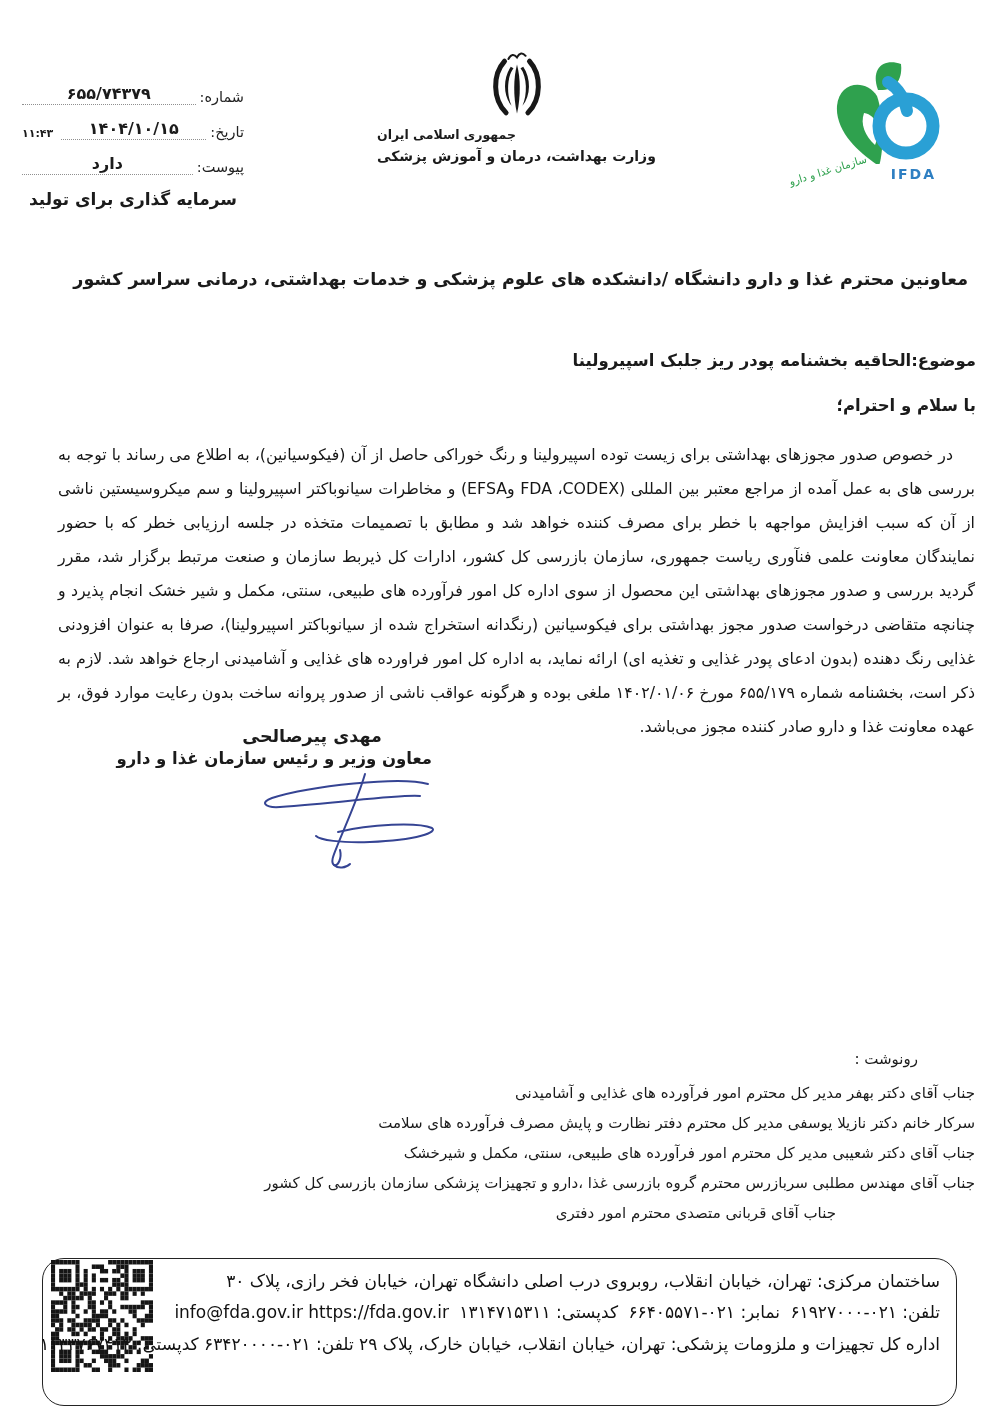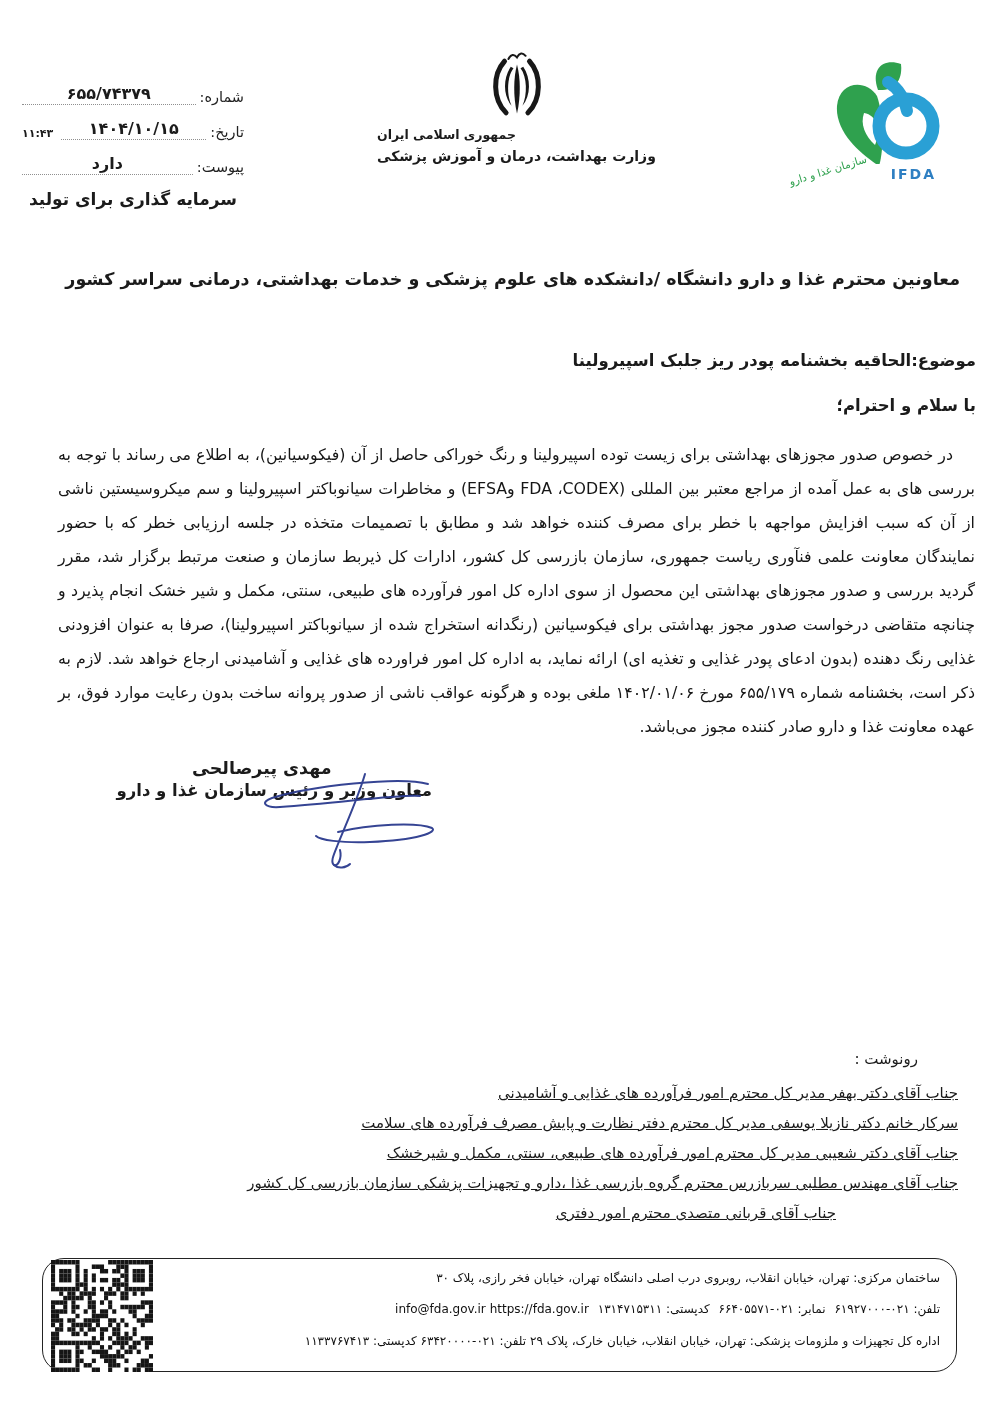--- a/index.html
+++ b/index.html
@@ -21,42 +21,42 @@
   .emblem-l1{font-size:12.5px;margin-top:3px;font-weight:bold;}
   .emblem-l2{font-size:14px;font-weight:bold;margin-top:6px;}
   .ifda{position:absolute;right:60px;top:56px;width:120px;height:150px;}
   .ifda svg{display:block;}
   .ifda-en{position:absolute;right:4px;top:110px;color:#2e7fc2;font-weight:bold;
     font-size:14px;letter-spacing:2px;direction:ltr;}
   .ifda-fa{position:absolute;right:72px;top:96px;width:94px;color:#2fa14e;
     font-size:10.5px;white-space:nowrap;transform:rotate(-17deg);transform-origin:right bottom;}
   
   .recipients{position:absolute;top:264px;right:24px;left:24px;}
-  .recipient{margin:0 16px 8px 0;font-weight:bold;font-size:17.5px;line-height:30px;white-space:nowrap;}
+  .recipient{margin:0 8px 8px 0;font-weight:bold;font-size:17.5px;line-height:30px;white-space:nowrap;}
   .subject{position:absolute;top:351px;right:24px;font-weight:bold;font-size:16.5px;margin:0;}
   .salutation{position:absolute;top:396px;right:24px;font-weight:bold;font-size:16.5px;margin:0;}
   .body-text{
     position:absolute;top:438px;right:25px;left:58px;margin:0;
     font-size:15.8px;line-height:34px;text-align:justify;text-justify:inter-word;
     text-indent:22px;color:#161616;
   }
-  .signature{position:absolute;top:758px;right:568px;width:240px;text-align:left;}
+  .signature{position:absolute;top:726px;right:568px;width:240px;text-align:center;}
   .sig-name{font-weight:bold;font-size:17.5px;}
   .sig-title{font-weight:bold;font-size:16.5px;white-space:nowrap;margin-top:3px;}
   .sig-scribble{position:absolute;left:250px;top:772px;pointer-events:none;}
   
   .cc{position:absolute;top:1050px;right:24px;left:28px;font-size:15px;}
   .cc-label{margin:0 58px 16px 0;}
-  .cc-item{margin:0 18px 11px 0;line-height:19px;text-decoration:underline;}
+  .cc-item{margin:0 1px 11px 0;line-height:19px;}
   .cc-item.indented{margin-right:140px;}
   
   .footer-box{
-    position:absolute;left:42px;top:1258px;width:915px;height:114px;
+    position:absolute;left:42px;top:1258px;width:915px;height:148px;
     border:1.6px solid #232323;border-radius:22px;box-sizing:border-box;
-    font-size:12px;color:#111;
+    font-size:17px;color:#111;
   }
   .f-line{position:absolute;right:16px;left:130px;text-align:right;white-space:nowrap;}
   .f-line1{top:12px;}
   .f-line2{top:43px;}
   .f-line3{top:75px;}
   .f-line2 .seg{margin-left:5px;}
   .f-line2 .seg:last-child{margin-left:0;}
   .ltr{direction:ltr;unicode-bidi:embed;}
   .qr{position:absolute;left:8px;top:1px;width:102px;height:112px;background:#fff;}
 </style>

